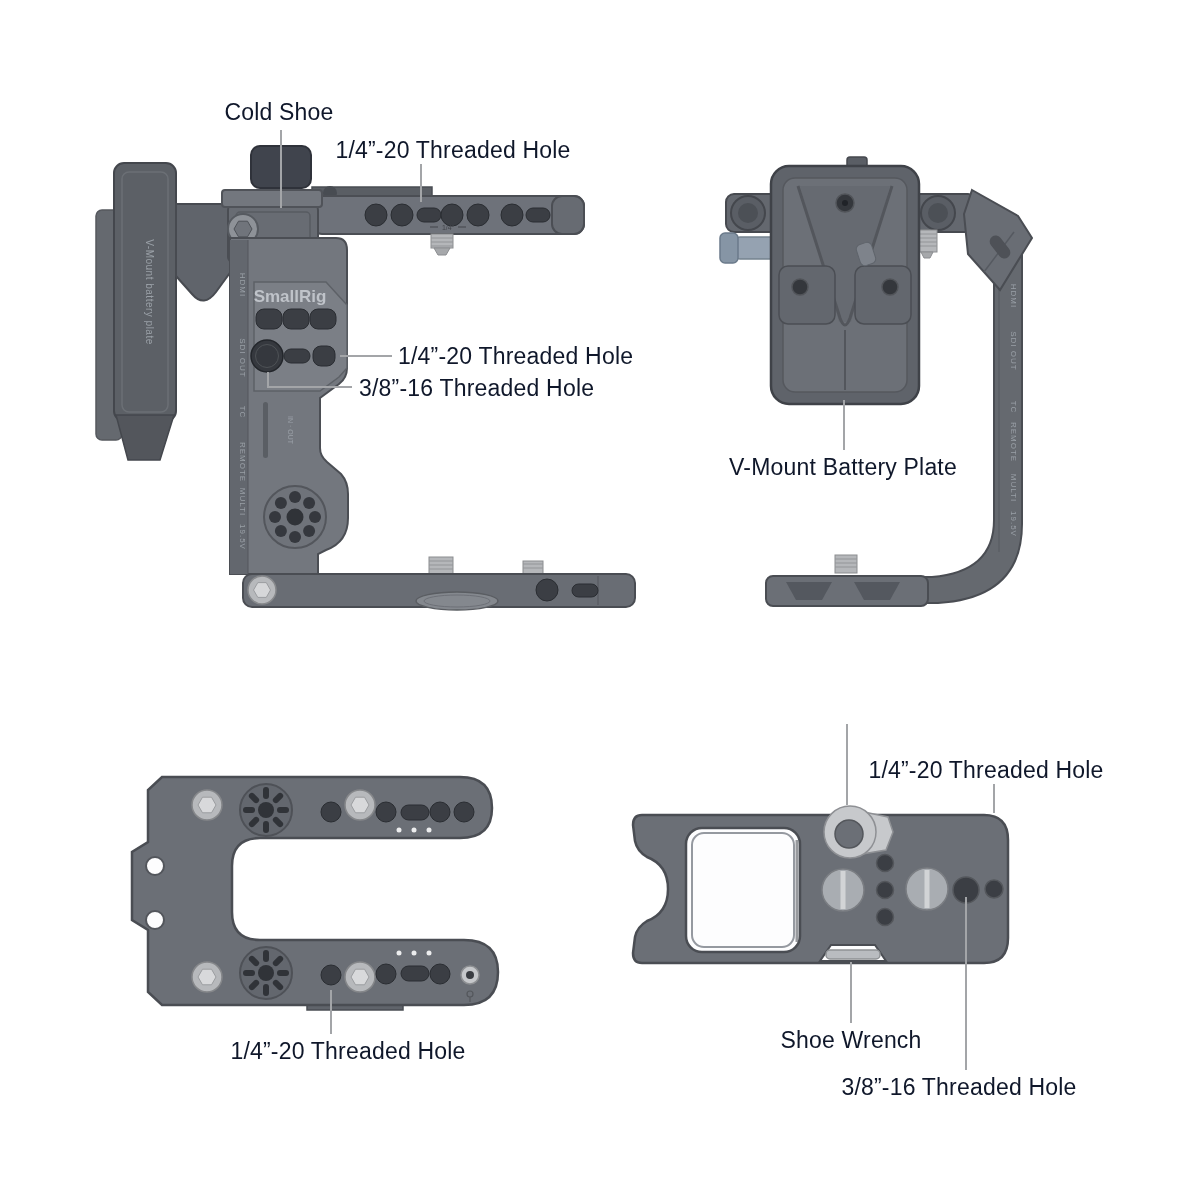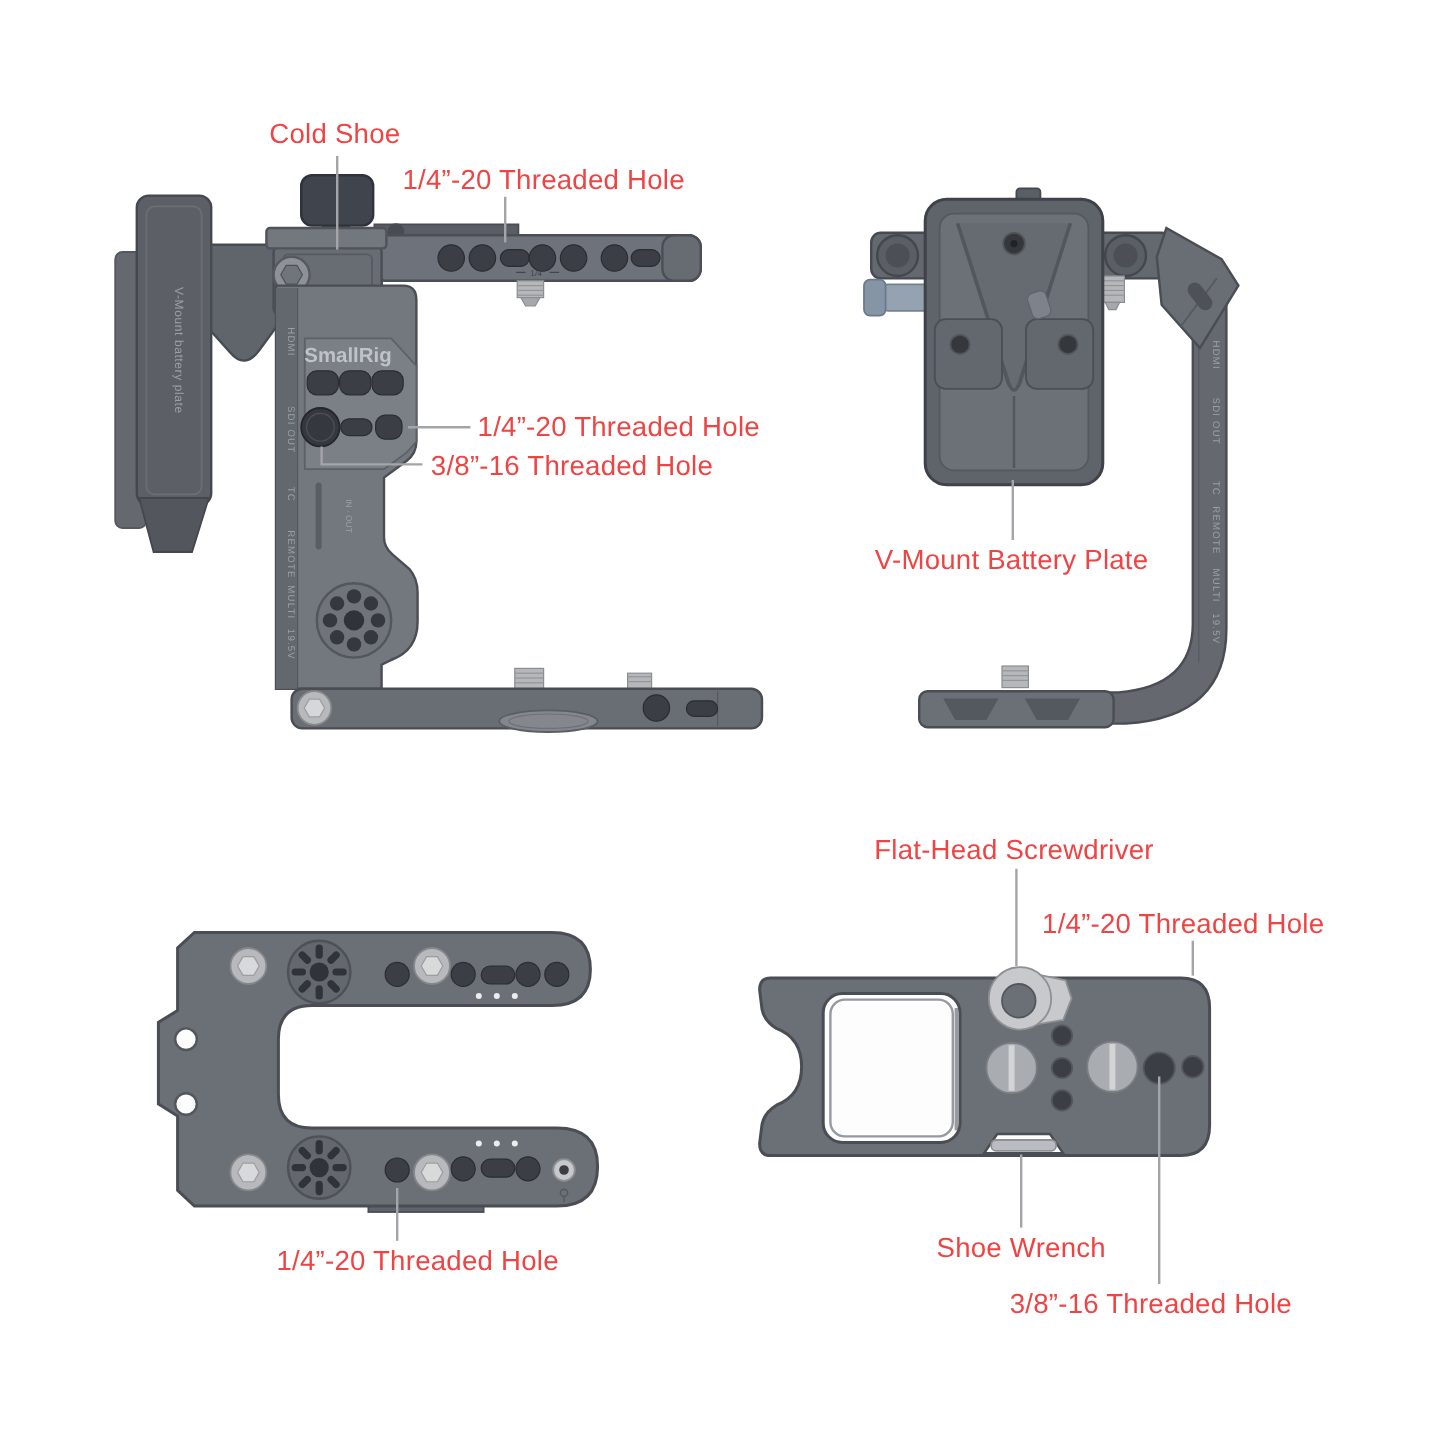--- a/index.html
+++ b/index.html
@@ -1,19 +1,19 @@
 <!DOCTYPE html>
 <html><head>
 <meta charset="utf-8">
 <style>
   html,body{margin:0;padding:0;background:#ffffff;}
   .stage{position:relative;width:1200px;height:1200px;background:#ffffff;overflow:hidden;
          font-family:"Liberation Sans",sans-serif;}
   .stage svg{position:absolute;left:0;top:0;}
-  .ann{position:absolute;font-size:23px;color:#ef4444;white-space:nowrap;letter-spacing:0.2px;}
+  .ann{position:absolute;font-size:23px;color:#0f172a;white-space:nowrap;letter-spacing:0.2px;}
   .ann.center{transform:translate(-50%,-50%);}
   .ann.left{transform:translate(0,-50%);}
   .hole{fill:#3b3e44;stroke:#2a2d32;stroke-width:1;}
   .silver{fill:#b5b7ba;stroke:#8b8d90;stroke-width:1;}
   .thread{stroke:#939598;stroke-width:1;}
   .port-text{font-family:"Liberation Sans",sans-serif;font-size:8px;fill:#9aa0a7;letter-spacing:1px;}
   .tiny-text{font-family:"Liberation Sans",sans-serif;fill:#9aa0a7;}
   .leader{stroke:#a3a5a8;stroke-width:2;fill:none;}
 </style>
 </head>
@@ -322,17 +322,16 @@
     <line class="leader" x1="966" y1="897" x2="966" y2="1070"></line>
   </g>
 </svg>
 
   <div class="ann center" style="left:279px;top:112px">Cold Shoe</div>
   <div class="ann center" style="left:453px;top:150px">1/4”-20 Threaded Hole</div>
   <div class="ann left" style="left:398px;top:356px">1/4”-20 Threaded Hole</div>
   <div class="ann left" style="left:359px;top:388px">3/8”-16 Threaded Hole</div>
   <div class="ann center" style="left:843px;top:467px">V-Mount Battery Plate</div>
   <div class="ann center" style="left:348px;top:1051px">1/4”-20 Threaded Hole</div>
-  <div class="ann center" style="left:845px;top:708px">Flat-Head Screwdriver</div>
   <div class="ann center" style="left:986px;top:770px">1/4”-20 Threaded Hole</div>
   <div class="ann center" style="left:851px;top:1040px">Shoe Wrench</div>
   <div class="ann center" style="left:959px;top:1087px">3/8”-16 Threaded Hole</div>
 </div>
 
 </body></html>

